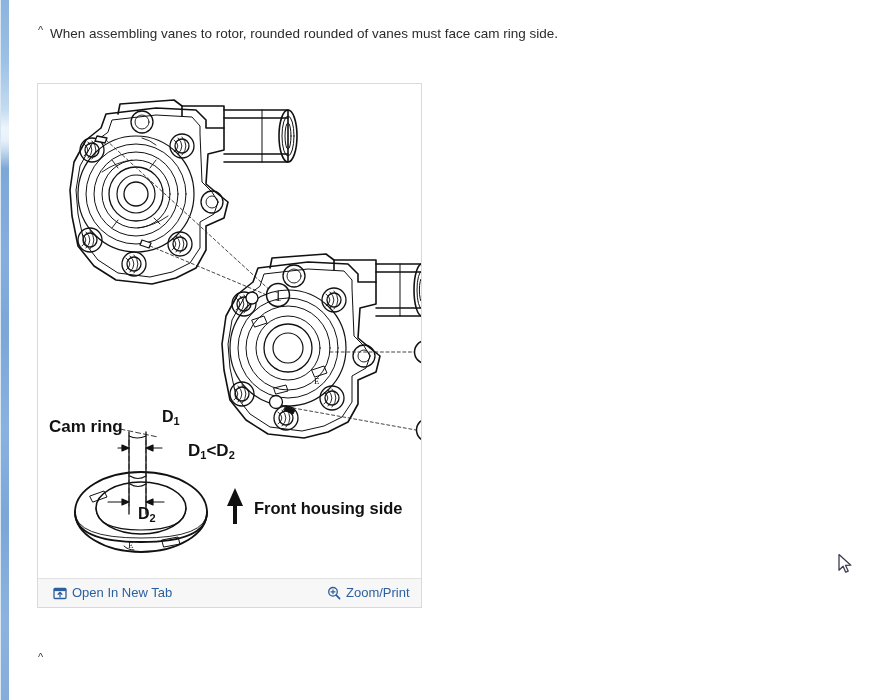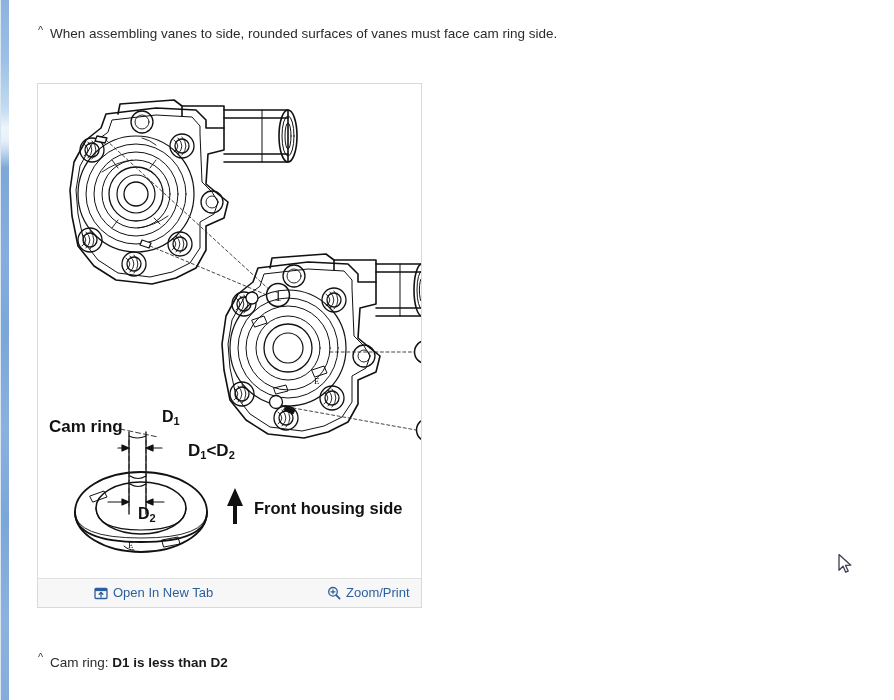--- a/index.html
+++ b/index.html
@@ -113,21 +113,21 @@
     display: flex;
     align-items: center;
     gap: 5px;
     color: #2c5f9e;
     font-size: 13px;
     line-height: 18px;
     cursor: pointer;
     text-decoration: none;
     white-space: nowrap;
   }
-  #open-new-tab-link { left: 15px; margin-left: 41px; }
+  #open-new-tab-link { left: 15px; }
   #zoom-print-link  { left: 289px; }
   .tool-ico { display: inline-block; width: 14px; height: 14px; flex: 0 0 14px; }
   .tool-ico svg { display: block; }
 
   
   #mouse-cursor {
     position: absolute;
     left: 837px;
     top: 553px;
     width: 16px;
@@ -137,21 +137,21 @@
 </style>
 </head>
 <body>
 
 <div id="left-strip-edge"></div>
 <div id="left-strip"></div>
 
 <div class="note-row" id="note-top">
   <span class="caret">^</span>
   <span class="note-body">
-    <span class="note-line">When assembling vanes to side, rounded surfaces of vanes must face cam ring side.</span>
+    <span class="note-line">When assembling vanes to rotor, rounded rounded of vanes must face cam ring side.</span>
   </span>
 </div>
 
 <div id="figure-card">
 
   <div id="figure-canvas">
     <svg width="383" height="493" viewBox="0 0 383 493" xmlns="http://www.w3.org/2000/svg">
       <rect x="0" y="0" width="383" height="493" fill="#ffffff"></rect>
 
       <g fill="none" stroke="#111" stroke-width="1.6" stroke-linejoin="round" stroke-linecap="round">
@@ -400,21 +400,20 @@
         </svg>
       </span>
       <span class="tool-label">Zoom/Print</span>
     </a>
   </div>
 </div>
 
 <div class="note-row" id="note-bottom">
   <span class="caret">^</span>
   <span class="note-body">
-    <span class="note-line second"><span>Cam ring: </span><span class="bold-val">D1 is less than D2</span></span>
   </span>
 </div>
 
 <div id="mouse-cursor">
   <svg viewBox="0 0 16 22" xmlns="http://www.w3.org/2000/svg">
     <path d="M2 1.6 L2 17.2 L6.1 13.3 L8.7 19.2 L11.2 18.1 L8.6 12.4 L13.8 12.2 Z" fill="#ffffff" stroke="#3c3c50" stroke-width="1.3" stroke-linejoin="round"></path>
   </svg>
 </div>
 
 </body></html>

